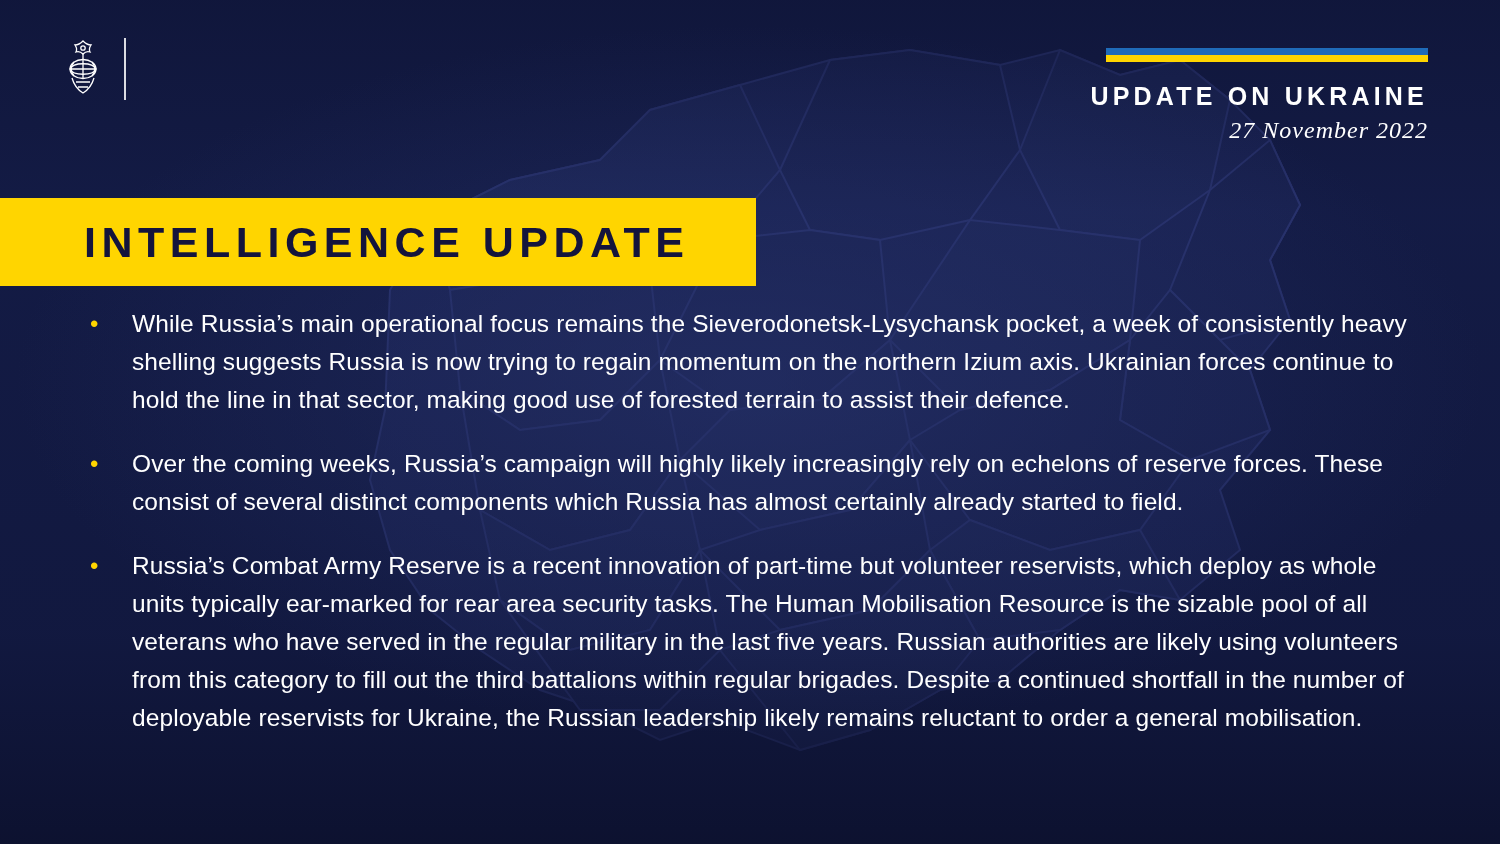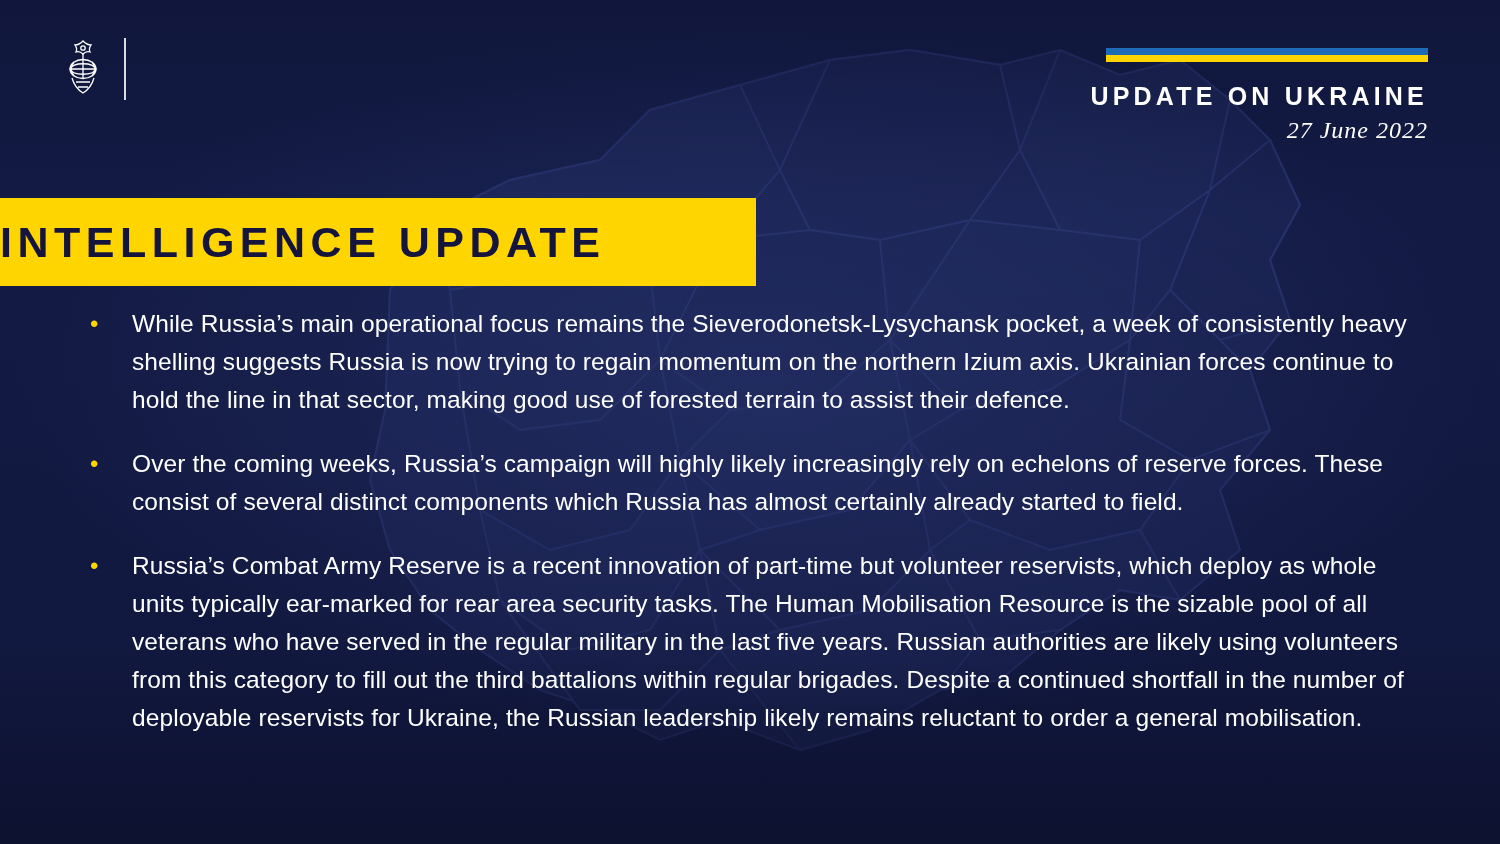--- a/index.html
+++ b/index.html
@@ -111,20 +111,21 @@
     height: 88px;
     background: #ffd500;
     display: flex;
     align-items: center;
   }
   .banner-text {
     color: #14143c;
     font-size: 43px;
     font-weight: 700;
     letter-spacing: 5.5px;
+    padding-left: 84px;
   }
 
   
   .content {
     position: absolute;
     left: 84px;
     right: 74px;
     top: 305px;
   }
   .bullet {
@@ -193,21 +194,21 @@
           <path d="M12 40 C14 47 18 52 23 55 C28 52 32 47 34 40"></path>
           <path d="M16 44 L30 44 M18 49 L28 49"></path>
         </g>
       </svg>
       <div class="brand-divider"></div>
     </div>
 
     <div class="update-block">
       <div class="flag-bar"></div>
       <div class="update-title">UPDATE ON UKRAINE</div>
-      <div class="update-date">27 June 2022</div>
+      <div class="update-date">27 November 2022</div>
     </div>
   </div>
 
   <div class="banner">
     <div class="banner-text">INTELLIGENCE UPDATE</div>
   </div>
 
   <div class="content">
     <div class="bullet">
       <div class="bullet-dot">•</div>

